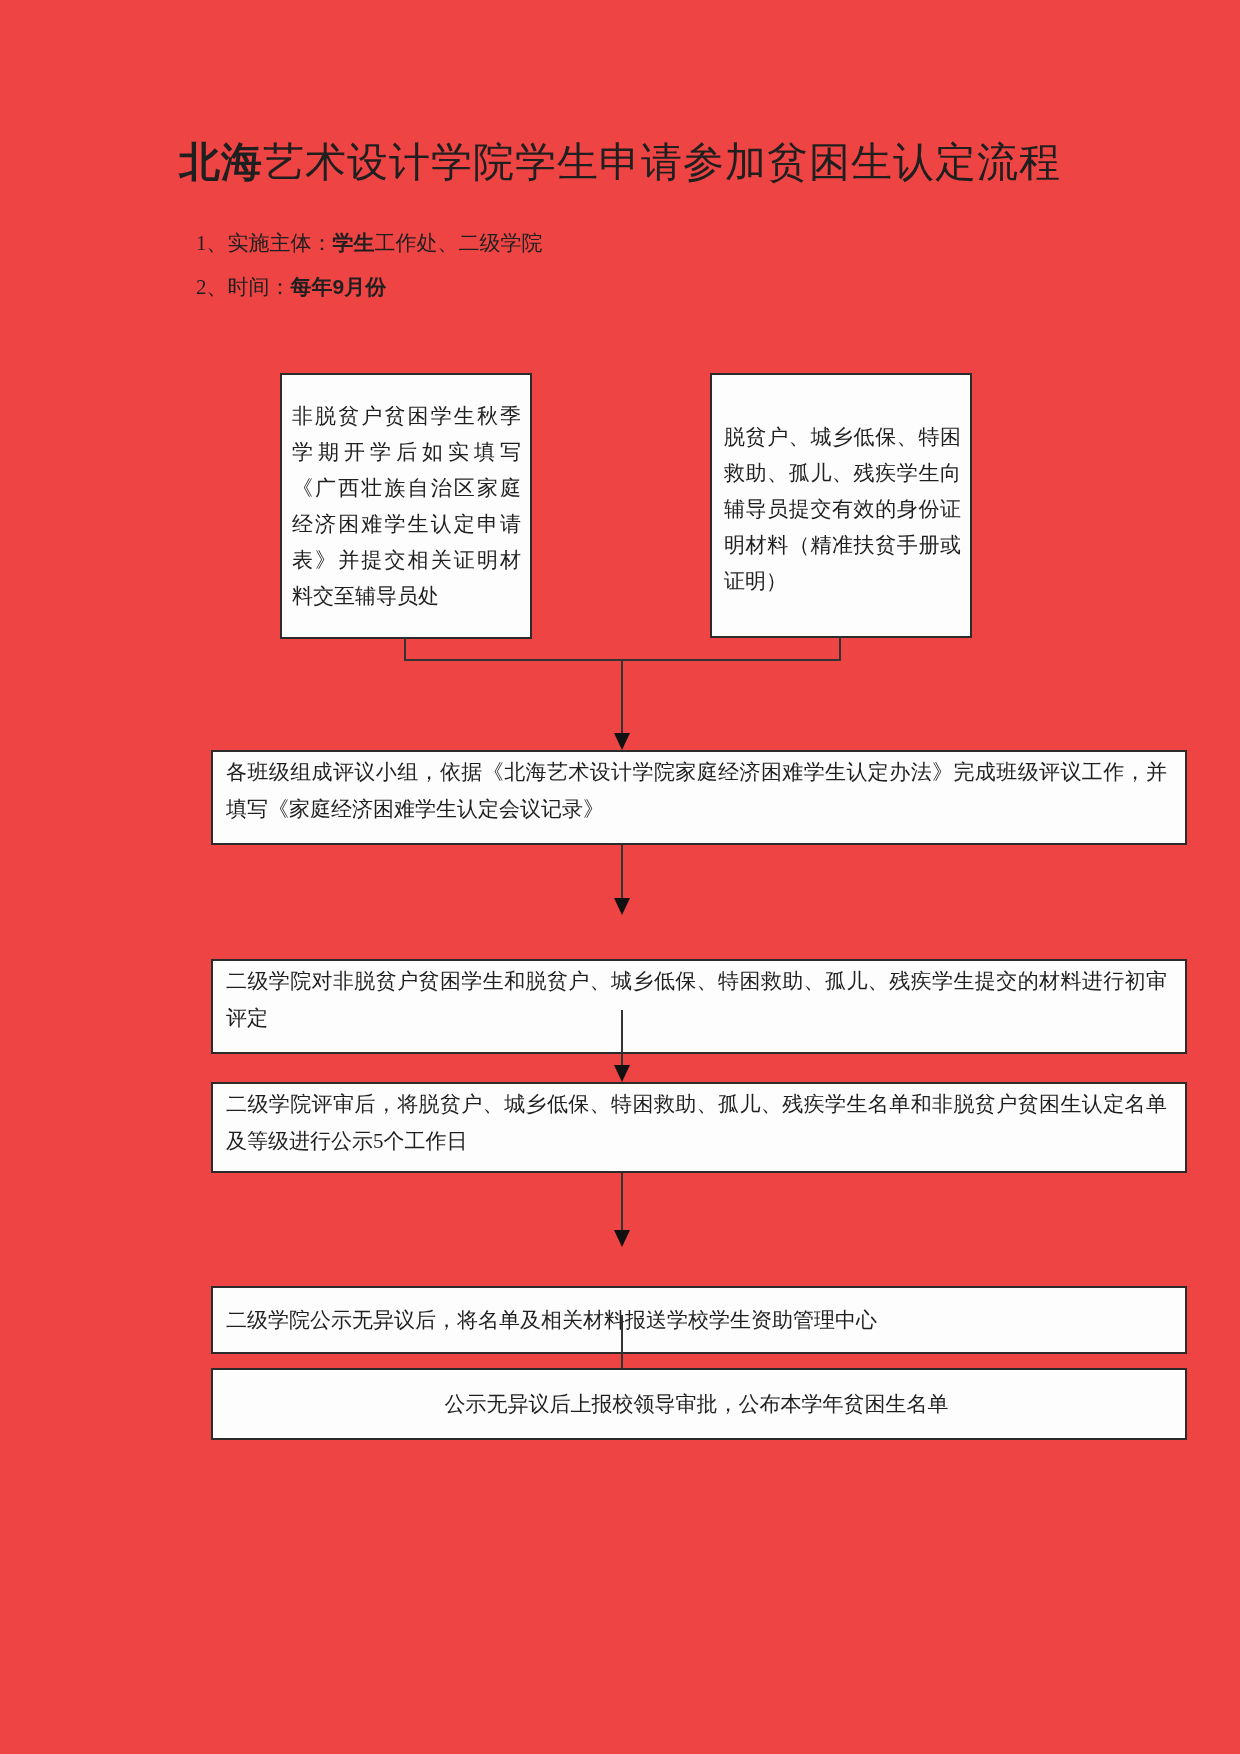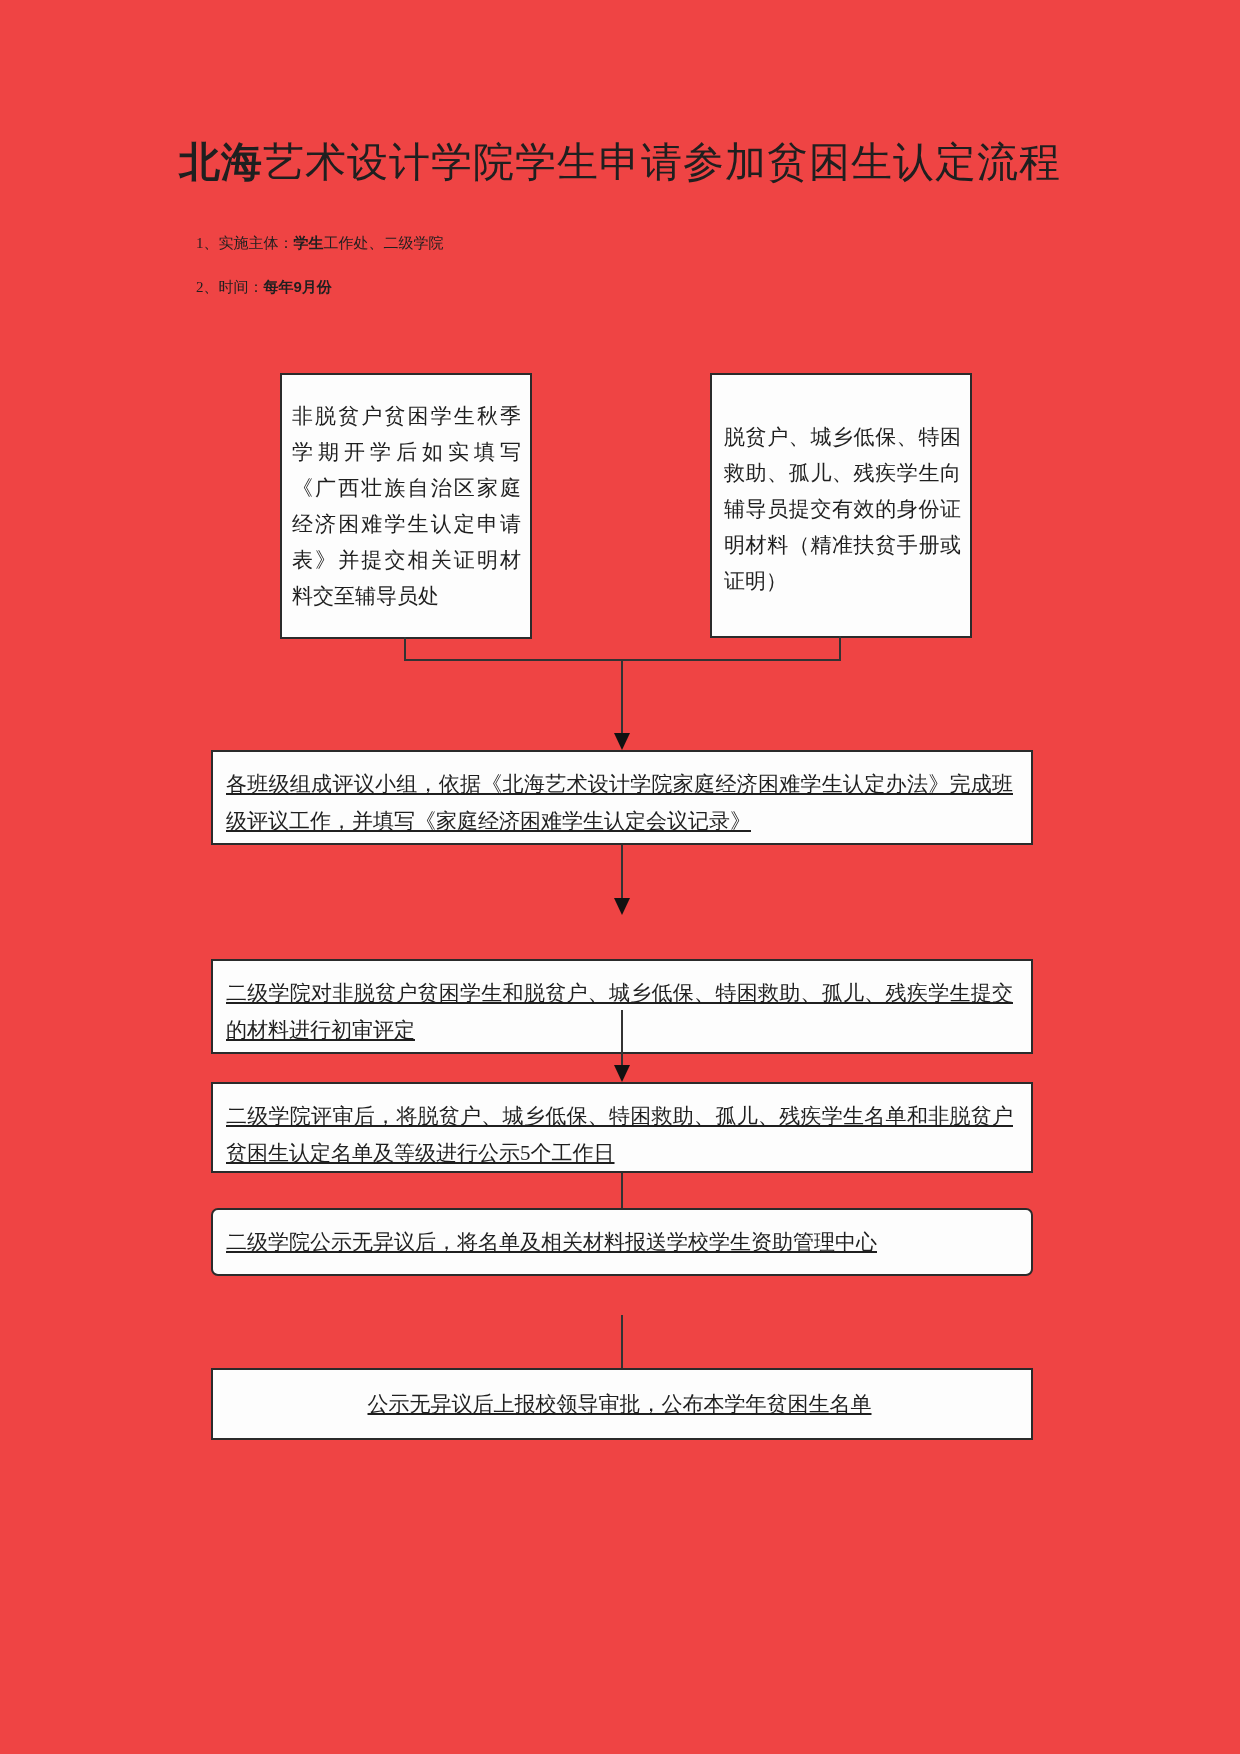--- a/index.html
+++ b/index.html
@@ -26,21 +26,21 @@
     font-weight: 400;
     letter-spacing: 1px;
     white-space: nowrap;
   }
   .title .title-bold { font-weight: 900; }
 
   
   .note {
     position: absolute;
     left: 196px;
-    font-size: 15px;
+    font-size: 21px;
     line-height: 30px;
     white-space: nowrap;
   }
   .note-1 { top: 228px; }
   .note-2 { top: 272px; }
   .note .note-bold {
     font-family: "Liberation Sans", sans-serif;
     font-weight: 700;
   }
 
@@ -57,29 +57,28 @@
     left: 280px; top: 373px; width: 252px; height: 266px;
     padding: 23px 9px 0 10px;
     line-height: 36px;
   }
   .src-right {
     left: 710px; top: 373px; width: 262px; height: 265px;
     padding: 44px 9px 0 12px;
     line-height: 36px;
   }
   .step {
-    left: 211px; width: 822px;
-    padding: 14px 18px 0 13px;
+    left: 211px; width: 976px;
+    padding: 2px 18px 0 13px;
     line-height: 37px;
-    text-decoration: underline;
   }
   .step-1 { top: 750px;  height: 95px; }
   .step-2 { top: 959px;  height: 95px; }
   .step-3 { top: 1082px; height: 91px; }
-  .step-4 { top: 1208px; height: 68px; display: flex; align-items: center; padding-top: 0; border-radius: 7px; }
+  .step-4 { top: 1286px; height: 68px; display: flex; align-items: center; padding-top: 0; }
   .step-5 { top: 1368px; height: 72px; display: flex; align-items: center;
             justify-content: center; text-align: right; padding-top: 0; }
 
   
   .vline, .hline { position: absolute; background: #333333; }
   .vline { width: 2px; }
   .hline { height: 2px; }
   .stub-left  { left: 404px; top: 637px; height: 24px; }
   .stub-right { left: 839px; top: 636px; height: 25px; }
   .joiner     { left: 404px; top: 659px; width: 437px; }

